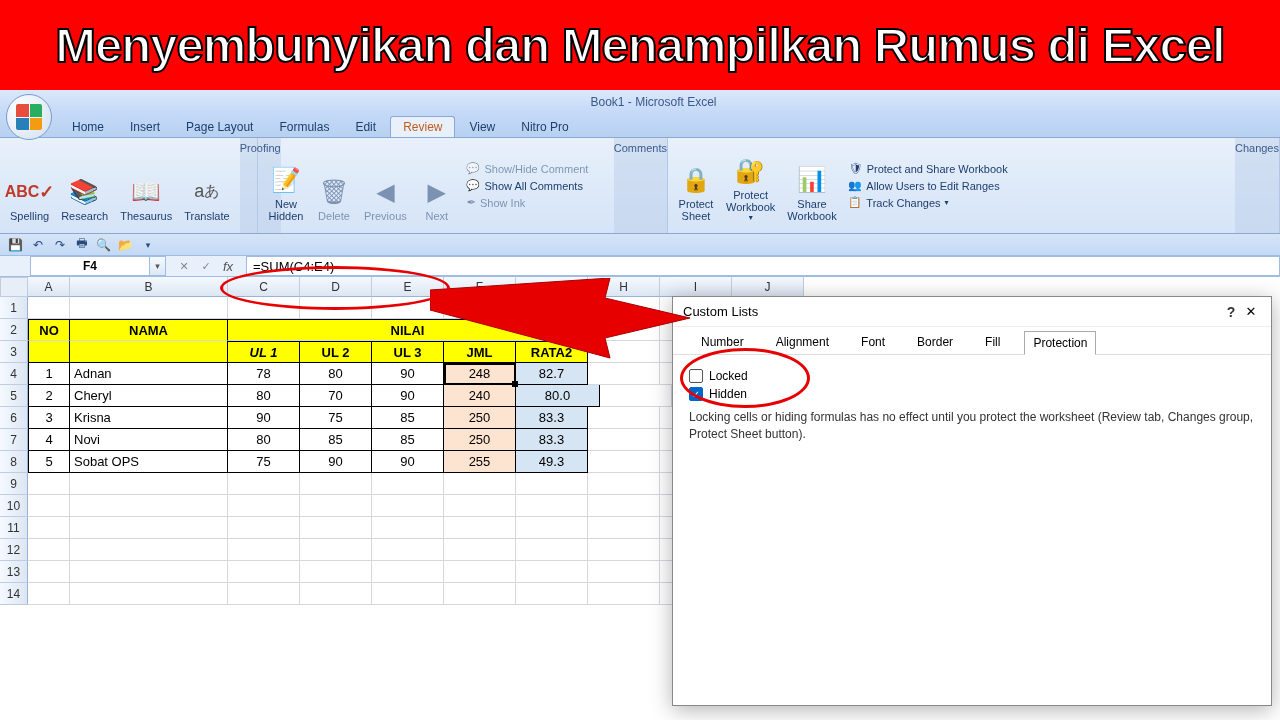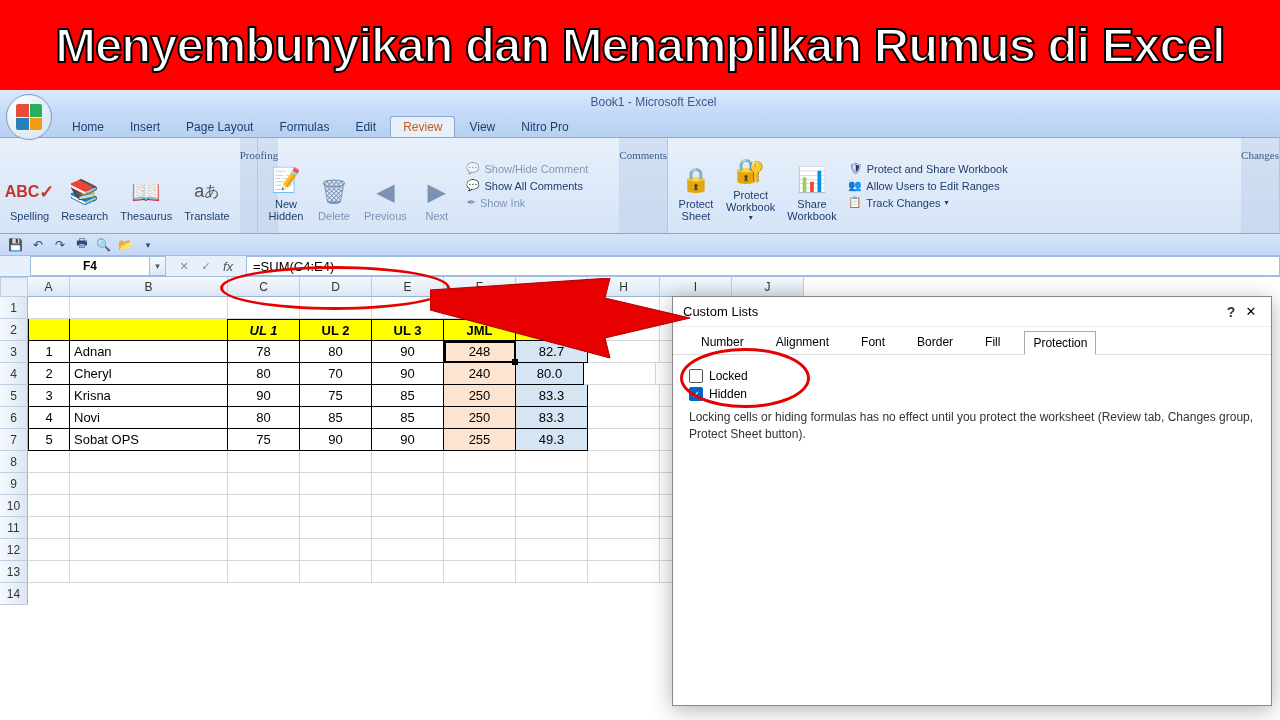--- a/index.html
+++ b/index.html
@@ -22,21 +22,21 @@
 
 
 .tabs { background: linear-gradient(#c3d9f7, #b8d1f0); height: 24px; display: flex; align-items: flex-end; padding-left: 60px; gap: 2px; border-bottom: 1px solid #8ba8d4; }
 .tab { padding: 3px 12px; font-size: 12px; color: #1e3e6e; cursor: pointer; }
 .tab.active { background: #e8f0fb; border: 1px solid #8ba8d4; border-bottom: none; border-radius: 3px 3px 0 0; color: #c05d1e; }
 
 
 .ribbon { background: linear-gradient(#e8f0fb, #d5e4f7); height: 96px; display: flex; border-bottom: 1px solid #8ba8d4; }
 .ribbon-group { border-right: 1px solid #b0c8e8; display: flex; flex-direction: row; }
 .ribbon-group-content { flex: 1; display: flex; align-items: center; padding: 2px 6px; gap: 4px; }
-.ribbon-group-label { text-align: center; font-size: 11px; color: #3b5a8b; background: rgba(180,200,230,0.4); padding: 11px 0; font-family: Liberation Serif, serif; }
+.ribbon-group-label { text-align: center; font-size: 11px; color: #3b5a8b; background: rgba(180,200,230,0.4); padding: 4px 0; }
 .ribbon-btn-lg { display: flex; flex-direction: column; align-items: center; justify-content: flex-end; width: auto; min-width: 44px; height: 76px; padding: 2px 4px; font-size: 11px; color: #1e3e6e; text-align: center; cursor: pointer; }
 .ribbon-btn-lg .ico { width: 32px; height: 32px; margin-bottom: 2px; display:flex;align-items:center;justify-content:center;font-size:24px; }
 .ribbon-btn-sm { display: flex; align-items: center; font-size: 11px; color: #1e3e6e; padding: 1px 4px; gap: 4px; cursor: pointer; }
 .ribbon-col { display: flex; flex-direction: column; gap: 2px; }
 .disabled { opacity: 0.5; }
 
 
 .qat { height: 22px; background: linear-gradient(#d5e4f7, #c3d9f7); display: flex; align-items: center; padding-left: 8px; gap: 6px; border-bottom: 1px solid #a0bce0; }
 .qat-btn { width: 16px; height: 16px; font-size: 12px; color: #2a4a7a; cursor:pointer; display:flex;align-items:center;justify-content:center; }
 
@@ -282,20 +282,28 @@
             <div class="cell " style="width: 72px;"></div>
             <div class="cell " style="width: 72px;"></div>
             <div class="cell " style="width: 72px;"></div>
             <div class="cell " style="width: 72px;"></div>
             <div class="cell " style="width: 72px;"></div>
             <div class="cell " style="width: 72px;"></div>
             <div class="cell " style="width: 72px;"></div>
             <div class="cell " style="width: 72px;"></div>
           </div>
           <div class="grid-row">
+            <div class="cell hdr-yellow tbl-b-l tbl-b-t tbl-b-r" style="width: 42px;">NO</div>
+            <div class="cell hdr-yellow tbl-b-t tbl-b-r" style="width: 158px;">NAMA</div>
+            <div class="cell hdr-yellow tbl-b-t tbl-b-r center" style="width: 360px;">NILAI</div>
+            <div class="cell " style="width: 72px;"></div>
+            <div class="cell " style="width: 72px;"></div>
+            <div class="cell " style="width: 72px;"></div>
+          </div>
+          <div class="grid-row">
             <div class="cell hdr-yellow tbl-b-l tbl-b-b tbl-b-r" style="width: 42px;"></div>
             <div class="cell hdr-yellow tbl-b-b tbl-b-r" style="width: 158px;"></div>
             <div class="cell hdr-yellow tbl-b-b tbl-b-r tbl-b-t center" style="width: 72px; font-style: italic;">UL 1</div>
             <div class="cell hdr-yellow tbl-b-b tbl-b-r tbl-b-t center" style="width: 72px;">UL 2</div>
             <div class="cell hdr-yellow tbl-b-b tbl-b-r tbl-b-t center" style="width: 72px;">UL 3</div>
             <div class="cell hdr-yellow tbl-b-b tbl-b-r tbl-b-t center" style="width: 72px;">JML</div>
             <div class="cell hdr-yellow tbl-b-b tbl-b-r tbl-b-t center" style="width: 72px;">RATA2</div>
             <div class="cell " style="width: 72px;"></div>
             <div class="cell " style="width: 72px;"></div>
             <div class="cell " style="width: 72px;"></div>
@@ -312,21 +320,21 @@
             <div class="cell " style="width: 72px;"></div>
             <div class="cell " style="width: 72px;"></div>
           </div>
           <div class="grid-row">
             <div class="cell tbl-b-l tbl-b-b tbl-b-r center" style="width: 42px;">2</div>
             <div class="cell tbl-b-b tbl-b-r" style="width: 158px;">Cheryl</div>
             <div class="cell tbl-b-b tbl-b-r center" style="width: 72px;">80</div>
             <div class="cell tbl-b-b tbl-b-r center" style="width: 72px;">70</div>
             <div class="cell tbl-b-b tbl-b-r center" style="width: 72px;">90</div>
             <div class="cell tbl-b-b tbl-b-r center col-peach" style="width: 72px;">240</div>
-            <div class="cell tbl-b-b tbl-b-r center col-blue" style="width: 68px;">80.0</div>
+            <div class="cell tbl-b-b tbl-b-r center col-blue" style="width: 84px;">80.0</div>
             <div class="cell " style="width: 72px;"></div>
             <div class="cell " style="width: 72px;"></div>
             <div class="cell " style="width: 72px;"></div>
           </div>
           <div class="grid-row">
             <div class="cell tbl-b-l tbl-b-b tbl-b-r center" style="width: 42px;">3</div>
             <div class="cell tbl-b-b tbl-b-r" style="width: 158px;">Krisna</div>
             <div class="cell tbl-b-b tbl-b-r center" style="width: 72px;">90</div>
             <div class="cell tbl-b-b tbl-b-r center" style="width: 72px;">75</div>
             <div class="cell tbl-b-b tbl-b-r center" style="width: 72px;">85</div>

